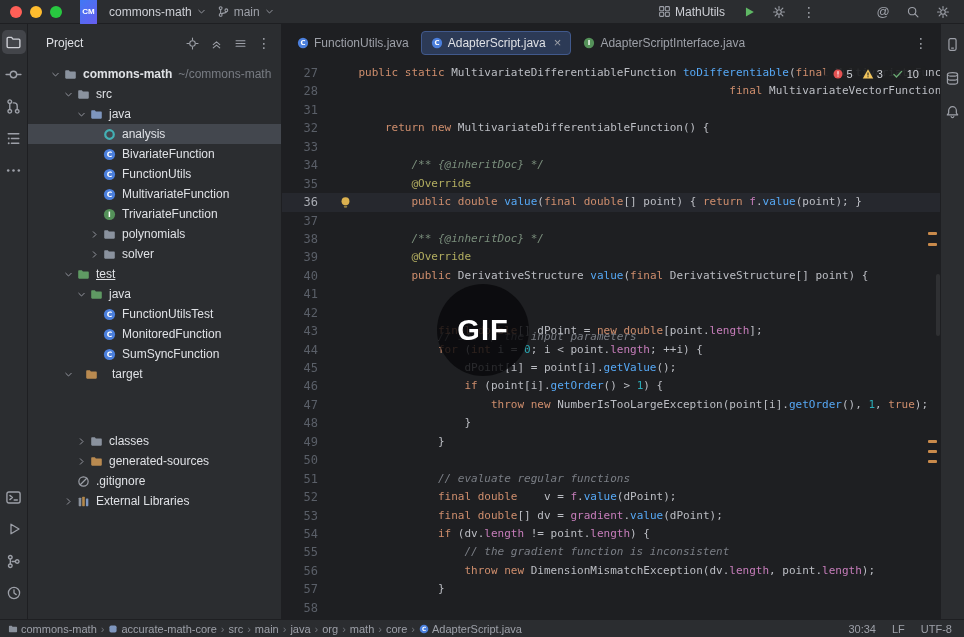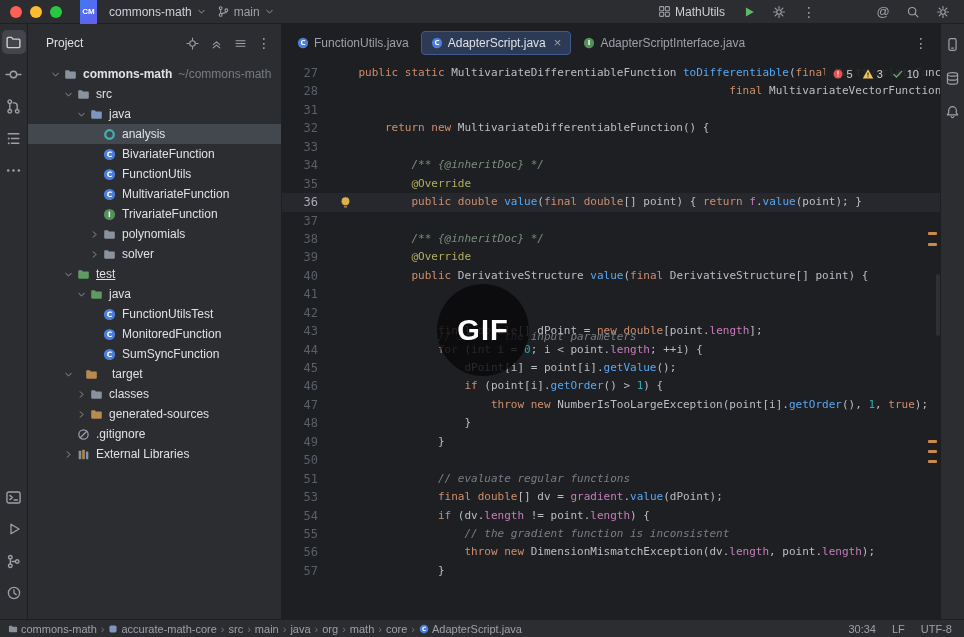--- a/index.html
+++ b/index.html
@@ -453,21 +453,21 @@
                 <path d="M4 6.2l4 4 4-4" fill="none" stroke="#9DA0A8" stroke-width="1.3" stroke-linecap="round" stroke-linejoin="round"></path>
               </svg>
             </span>
             <span class="tree-ic">
               <svg width="13" height="13" viewBox="0 0 14 14">
                 <path d="M1.3 3.4c0-.55.45-1 1-1h2.9l1.15 1.4h5.35c.55 0 1 .45 1 1v5.7c0 .55-.45 1-1 1H2.3c-.55 0-1-.45-1-1V3.4z" fill="#B98A50"></path>
               </svg>
             </span>
             <span class="tree-label">target</span>
           </div>
-          <div class="tree-row" style="padding-left: 46px;">
+          <div class="tree-row" style="padding-left: 46px; margin-top: 47px;">
             <span class="chev">
               <svg width="11" height="11" viewBox="0 0 16 16">
                 <path d="M6.2 4l4 4-4 4" fill="none" stroke="#9DA0A8" stroke-width="1.3" stroke-linecap="round" stroke-linejoin="round"></path>
               </svg>
             </span>
             <span class="tree-ic">
               <svg width="13" height="13" viewBox="0 0 14 14">
                 <path d="M1.3 3.4c0-.55.45-1 1-1h2.9l1.15 1.4h5.35c.55 0 1 .45 1 1v5.7c0 .55-.45 1-1 1H2.3c-.55 0-1-.45-1-1V3.4z" fill="#8A929E"></path>
               </svg>
             </span>
@@ -637,38 +637,46 @@
           </div>
           <div class="code-row">
             <span class="ln">50</span>
             <span class="code-text" style="padding-left: 0ch;"></span>
           </div>
           <div class="code-row">
             <span class="ln">51</span>
             <span class="code-text" style="padding-left: 16ch;"><span class="t-cmt">// evaluate regular functions</span></span>
           </div>
           <div class="code-row">
+            <span class="ln">52</span>
+            <span class="code-text" style="padding-left: 16ch;"><span class="t-kw">final double    </span><span class="t-def">v = </span><span class="t-fld">f</span><span class="t-def">.</span><span class="t-mth">value</span><span class="t-def">(dPoint);</span></span>
+          </div>
+          <div class="code-row">
             <span class="ln">53</span>
             <span class="code-text" style="padding-left: 16ch;"><span class="t-kw">final double</span><span class="t-def">[] dv = </span><span class="t-fld">gradient</span><span class="t-def">.</span><span class="t-mth">value</span><span class="t-def">(dPoint);</span></span>
           </div>
           <div class="code-row">
             <span class="ln">54</span>
             <span class="code-text" style="padding-left: 16ch;"><span class="t-kw">if </span><span class="t-def">(dv.</span><span class="t-fld">length</span><span class="t-def"> != point.</span><span class="t-fld">length</span><span class="t-def">) {</span></span>
           </div>
           <div class="code-row">
             <span class="ln">55</span>
             <span class="code-text" style="padding-left: 20ch;"><span class="t-cmt">// the gradient function is inconsistent</span></span>
           </div>
           <div class="code-row">
             <span class="ln">56</span>
             <span class="code-text" style="padding-left: 20ch;"><span class="t-kw">throw new </span><span class="t-def">DimensionMismatchException(dv.</span><span class="t-fld">length</span><span class="t-def">, point.</span><span class="t-fld">length</span><span class="t-def">);</span></span>
           </div>
           <div class="code-row">
             <span class="ln">57</span>
             <span class="code-text" style="padding-left: 16ch;"><span class="t-def">}</span></span>
+          </div>
+          <div class="code-row">
+            <span class="ln">58</span>
+            <span class="code-text" style="padding-left: 0ch;"></span>
           </div>
         </div>
       <div class="inspections">
           <span class="insp-item">
             <span class="ic">
               <svg width="12" height="12" viewBox="0 0 16 16">
                 <circle cx="8" cy="8" r="6" fill="#E35252"></circle>
                 <rect x="7.3" y="4.2" width="1.4" height="4.6" fill="#fff"></rect>
                 <rect x="7.3" y="10" width="1.4" height="1.4" fill="#fff"></rect>
               </svg>

